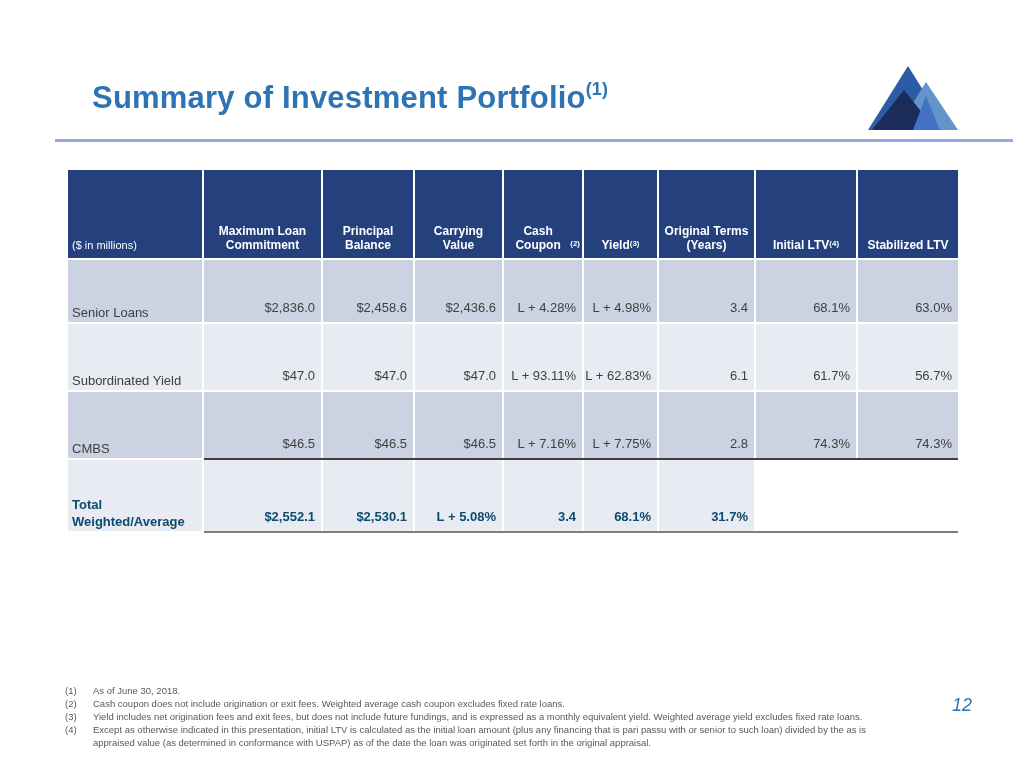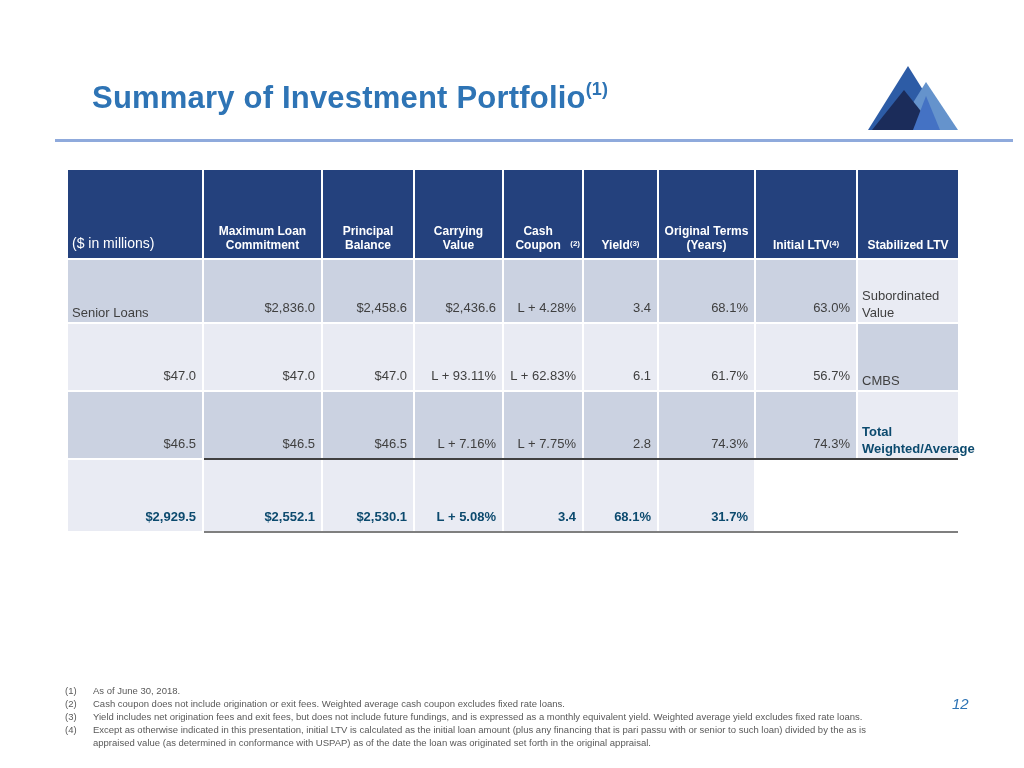--- a/index.html
+++ b/index.html
@@ -30,21 +30,21 @@
     font-size:13px;color:#3f3f3f;
   }
   .hcell{
     background:var(--navy);color:#ffffff;font-weight:bold;font-size:12px;line-height:1.18;
     display:flex;align-items:flex-end;justify-content:center;text-align:center;
     padding:0 2px 6px 2px;
   }
   .hcell .hlabel{white-space:pre-line;}
   .hcell sup{font-size:8px;line-height:1;position:relative;top:-4px;}
   .hcell.unit{
-    justify-content:flex-start;text-align:left;font-weight:400;font-size:14px;
+    justify-content:flex-start;text-align:left;font-weight:400;font-size:11px;
     padding:0 0 6px 4px;
   }
   .band-a{background:var(--band-dark);}
   .band-b{background:var(--band-light);}
   .lcell{display:flex;align-items:flex-end;padding:0 0 0 4px;}
   .ncell{display:flex;align-items:flex-end;justify-content:flex-end;padding:0 6px 7px 0;}
   .rowlabel{white-space:pre-line;line-height:1.3;}
   .total-row{font-weight:bold;color:#0c4a6e;}
   .underline-dark{
     position:absolute;left:136px;top:288px;width:754px;height:2px;background:#404040;
@@ -54,21 +54,21 @@
   }
   
   .footnotes{
     position:absolute;left:65px;top:684px;width:812px;
     font-size:9.5px;line-height:13px;color:#595959;
   }
   .fn{display:grid;grid-template-columns:28px 1fr;}
   
   .pagenum{
     position:absolute;left:952px;top:695px;width:40px;
-    font-size:15px;font-style:italic;color:var(--title-blue);
+    font-size:18px;font-style:italic;color:var(--title-blue);
   }
 </style>
 </head>
 <body>
 
 <div class="title"><span>Summary of Investment Portfolio</span><sup>(1)</sup></div>
 
 <svg class="logo" viewBox="0 0 98 66">
   <polygon points="48,2 8,66 88,66" fill="#2D5CA6"></polygon>
   <polygon points="66,18 98,66 36,66" fill="#6593CC"></polygon>
@@ -117,26 +117,27 @@
       <sup></sup>
     </div>
 
   <div class="lcell band-a">
       <span class="rowlabel">Senior Loans</span>
     </div>
   <div class="ncell band-a">$2,836.0</div>
   <div class="ncell band-a">$2,458.6</div>
   <div class="ncell band-a">$2,436.6</div>
   <div class="ncell band-a">L + 4.28%</div>
+  <div class="ncell band-a">L + 4.98%</div>
   <div class="ncell band-a">3.4</div>
   <div class="ncell band-a">68.1%</div>
   <div class="ncell band-a">63.0%</div>
 
   <div class="lcell band-b">
-      <span class="rowlabel">Subordinated Value</span>
+      <span class="rowlabel">Subordinated Yield</span>
     </div>
   <div class="ncell band-b">$47.0</div>
   <div class="ncell band-b">$47.0</div>
   <div class="ncell band-b">$47.0</div>
   <div class="ncell band-b">L + 93.11%</div>
   <div class="ncell band-b">L + 62.83%</div>
   <div class="ncell band-b">6.1</div>
   <div class="ncell band-b">61.7%</div>
   <div class="ncell band-b">56.7%</div>
 
@@ -149,21 +150,20 @@
   <div class="ncell band-a">L + 7.16%</div>
   <div class="ncell band-a">L + 7.75%</div>
   <div class="ncell band-a">2.8</div>
   <div class="ncell band-a">74.3%</div>
   <div class="ncell band-a">74.3%</div>
 
   <div class="lcell band-b total-row">
       <span class="rowlabel">Total
 Weighted/Average</span>
     </div>
-  <div class="ncell band-b total-row">$2,929.5</div>
   <div class="ncell band-b total-row">$2,552.1</div>
   <div class="ncell band-b total-row">$2,530.1</div>
   <div class="ncell band-b total-row">L + 5.08%</div>
   <div class="ncell band-b total-row">3.4</div>
   <div class="ncell band-b total-row">68.1%</div>
   <div class="ncell band-b total-row">31.7%</div>
 
   <div class="underline-dark"></div>
   <div class="underline-gray"></div>
 </div>

